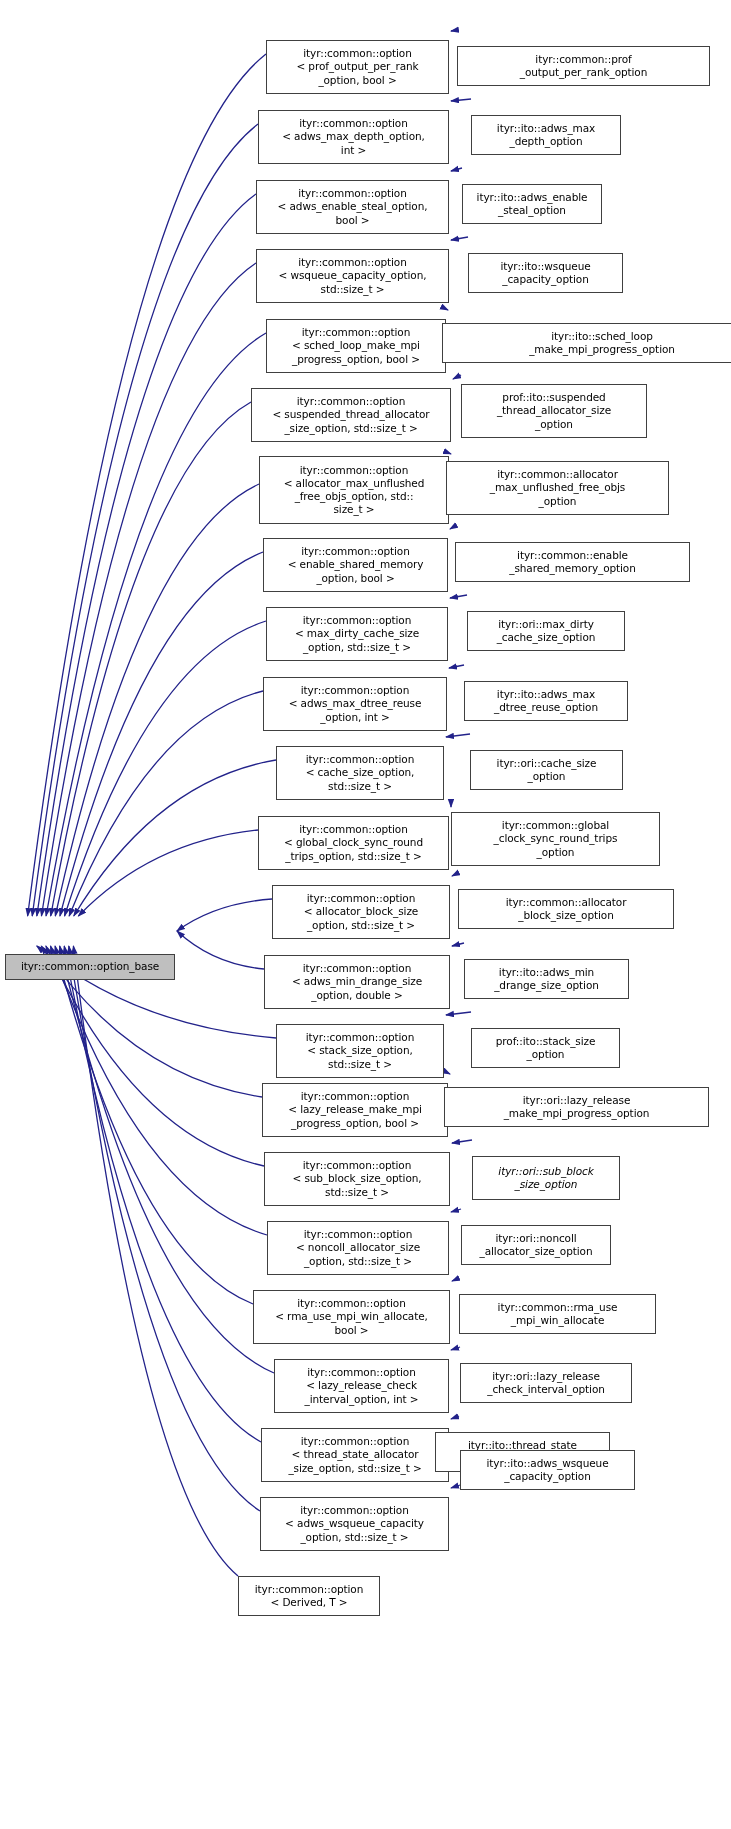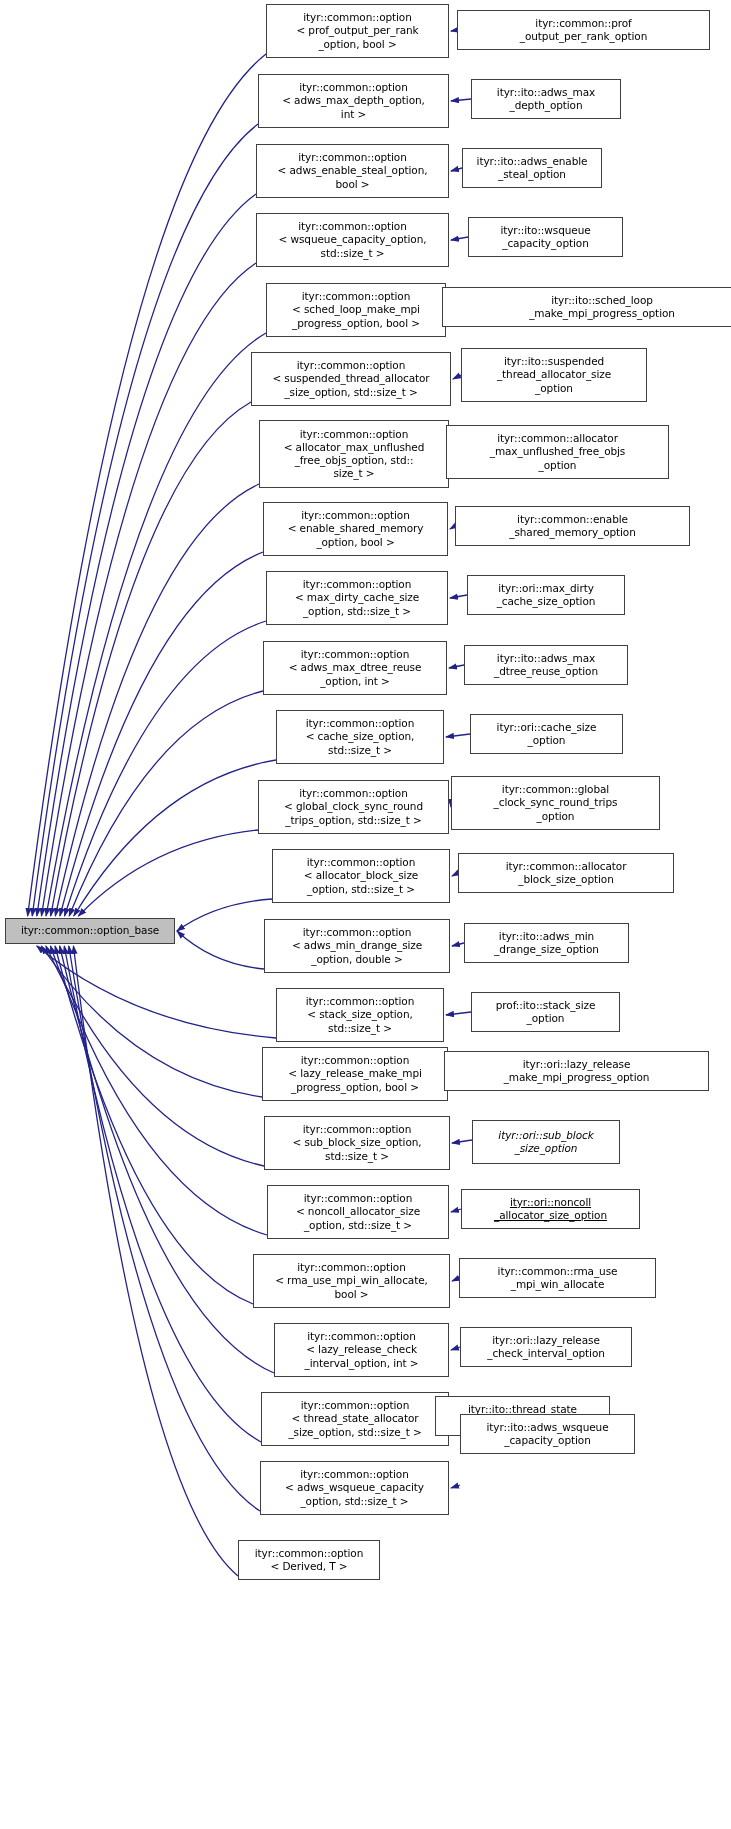--- a/index.html
+++ b/index.html
@@ -25,20 +25,21 @@
     display:flex;
     align-items:center;
     justify-content:center;
     text-align:center;
     font-size:10.5px;
     line-height:13.2px;
     color:#000000;
     letter-spacing:-0.1px;
     white-space:pre-line;
     padding:1px 2px;
+    margin-top:36px;
   }
   .node.base{
     background:#bfbfbf;
     border:1px solid #404040;
   }
   .node span{display:block;width:100%;}
 </style>
 </head>
 <body>
 
@@ -179,21 +180,21 @@
       <div class="node" style="left: 457px; top: 10px; width: 253px; height: 40px;"><span>ityr::common::prof
 _output_per_rank_option</span></div>
       <div class="node" style="left: 471px; top: 79px; width: 150px; height: 40px;"><span>ityr::ito::adws_max
 _depth_option</span></div>
       <div class="node" style="left: 462px; top: 148px; width: 140px; height: 40px;"><span>ityr::ito::adws_enable
 _steal_option</span></div>
       <div class="node" style="left: 468px; top: 217px; width: 155px; height: 40px;"><span>ityr::ito::wsqueue
 _capacity_option</span></div>
       <div class="node" style="left: 442px; top: 287px; width: 320px; height: 40px;"><span>ityr::ito::sched_loop
 _make_mpi_progress_option</span></div>
-      <div class="node" style="left: 461px; top: 348px; width: 186px; height: 54px;"><span>ityr::ito::suspended
+      <div class="node" style="left: 461px; top: 348px; width: 186px; height: 54px;"><span>prof::ito::suspended
 _thread_allocator_size
 _option</span></div>
       <div class="node" style="left: 446px; top: 425px; width: 223px; height: 54px;"><span>ityr::common::allocator
 _max_unflushed_free_objs
 _option</span></div>
       <div class="node" style="left: 455px; top: 506px; width: 235px; height: 40px;"><span>ityr::common::enable
 _shared_memory_option</span></div>
       <div class="node" style="left: 467px; top: 575px; width: 158px; height: 40px;"><span>ityr::ori::max_dirty
 _cache_size_option</span></div>
       <div class="node" style="left: 464px; top: 645px; width: 164px; height: 40px;"><span>ityr::ito::adws_max
@@ -206,21 +207,21 @@
       <div class="node" style="left: 458px; top: 853px; width: 216px; height: 40px;"><span>ityr::common::allocator
 _block_size_option</span></div>
       <div class="node" style="left: 464px; top: 923px; width: 165px; height: 40px;"><span>ityr::ito::adws_min
 _drange_size_option</span></div>
       <div class="node" style="left: 471px; top: 992px; width: 149px; height: 40px;"><span>prof::ito::stack_size
 _option</span></div>
       <div class="node" style="left: 444px; top: 1051px; width: 265px; height: 40px;"><span>ityr::ori::lazy_release
 _make_mpi_progress_option</span></div>
       <div class="node" style="left: 472px; top: 1120px; width: 148px; height: 44px; font-style: italic;"><span>ityr::ori::sub_block
 _size_option</span></div>
-      <div class="node" style="left: 461px; top: 1189px; width: 179px; height: 40px; text-decoration: underline;"><span>ityr::ori::noncoll
+      <div class="node" style="left: 461px; top: 1189px; width: 150px; height: 40px;"><span>ityr::ori::noncoll
 _allocator_size_option</span></div>
       <div class="node" style="left: 459px; top: 1258px; width: 197px; height: 40px;"><span>ityr::common::rma_use
 _mpi_win_allocate</span></div>
       <div class="node" style="left: 460px; top: 1327px; width: 172px; height: 40px;"><span>ityr::ori::lazy_release
 _check_interval_option</span></div>
       <div class="node" style="left: 435px; top: 1396px; width: 175px; height: 40px;"><span>ityr::ito::thread_state
 _allocator_size_option</span></div>
       <div class="node" style="left: 460px; top: 1414px; width: 175px; height: 40px;"><span>ityr::ito::adws_wsqueue
 _capacity_option</span></div>
     </div>

